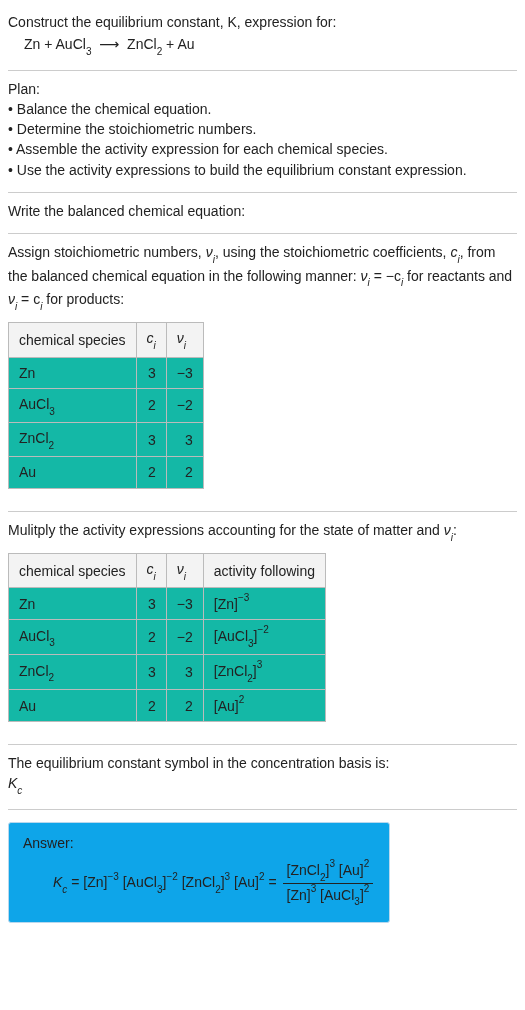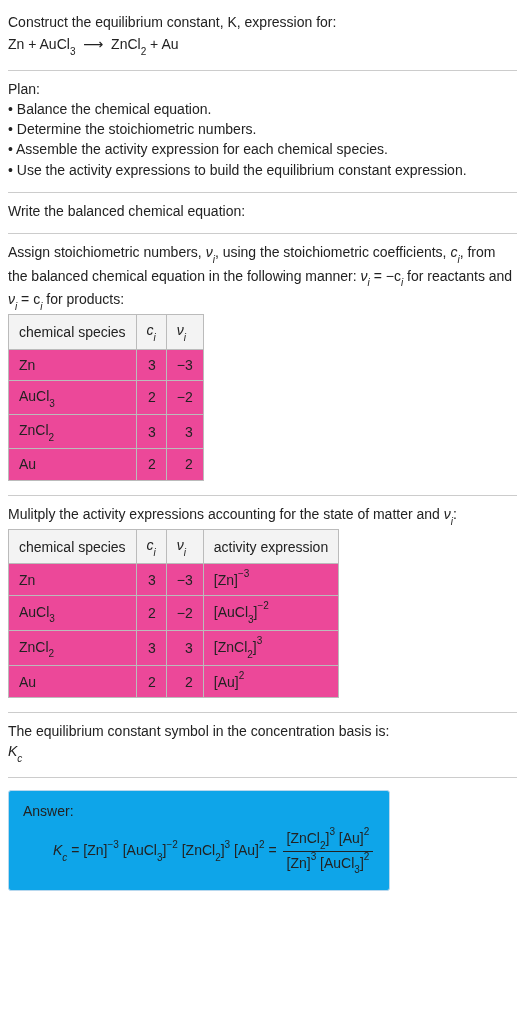--- a/index.html
+++ b/index.html
@@ -30,28 +30,28 @@
     font-size: 10px;
     vertical-align: super;
     position: relative;
     top: -2px;
   }
   .ital {
     font-style: italic;
   }
   table {
     border-collapse: collapse;
-    margin: 2px 0;
+    margin: 10px 0;
   }
   td, th {
     border: 1px solid #bbb;
     padding: 5px 10px;
     text-align: left;
     font-weight: normal;
-    background: #ec4899;
+    background: #14b8a6;
   }
   th {
     background: #f3f3f3;
   }
   td.num {
     text-align: right;
   }
   .answer {
     background: #0ea5e9;
     border: 1px solid #b8d8ee;
@@ -61,21 +61,21 @@
     margin-top: 4px;
   }
   .frac {
     display: inline-block;
     vertical-align: middle;
     text-align: center;
     margin: 0 2px;
   }
   .frac .num { display:block; border-bottom:1px solid #222; padding:0 4px; }
   .frac .den { display:block; padding:0 4px; }
-  .eqline { margin-top: 2px; }
+  .eqline { margin-top: 2px; margin-left: 16px; }
 </style>
 </head>
 <body>
 
 <div class="section">
   <div>
     <span>Construct the equilibrium constant, K, expression for:</span>
   </div>
   <div class="eqline">
     <span>Zn + AuCl</span><span class="sub">3</span>
@@ -138,21 +138,21 @@
 <div class="section">
   <div>
     <span>Mulitply the activity expressions accounting for the state of matter and </span><span class="ital">ν</span><span class="sub ital">i</span><span>:</span>
   </div>
   <table>
     <tbody>
         <tr>
       <th>chemical species</th>
       <th><span class="ital">c</span><span class="sub ital">i</span></th>
       <th><span class="ital">ν</span><span class="sub ital">i</span></th>
-      <th>activity expression</th>
+      <th>activity following</th>
     </tr>
     <tr>
       <td>Zn</td>
       <td class="num">3</td>
       <td class="num">−3</td>
       <td><span>[Zn]</span><span class="sup">−3</span></td>
     </tr>
     <tr>
       <td><span>AuCl</span><span class="sub">3</span></td>
       <td class="num">2</td>

